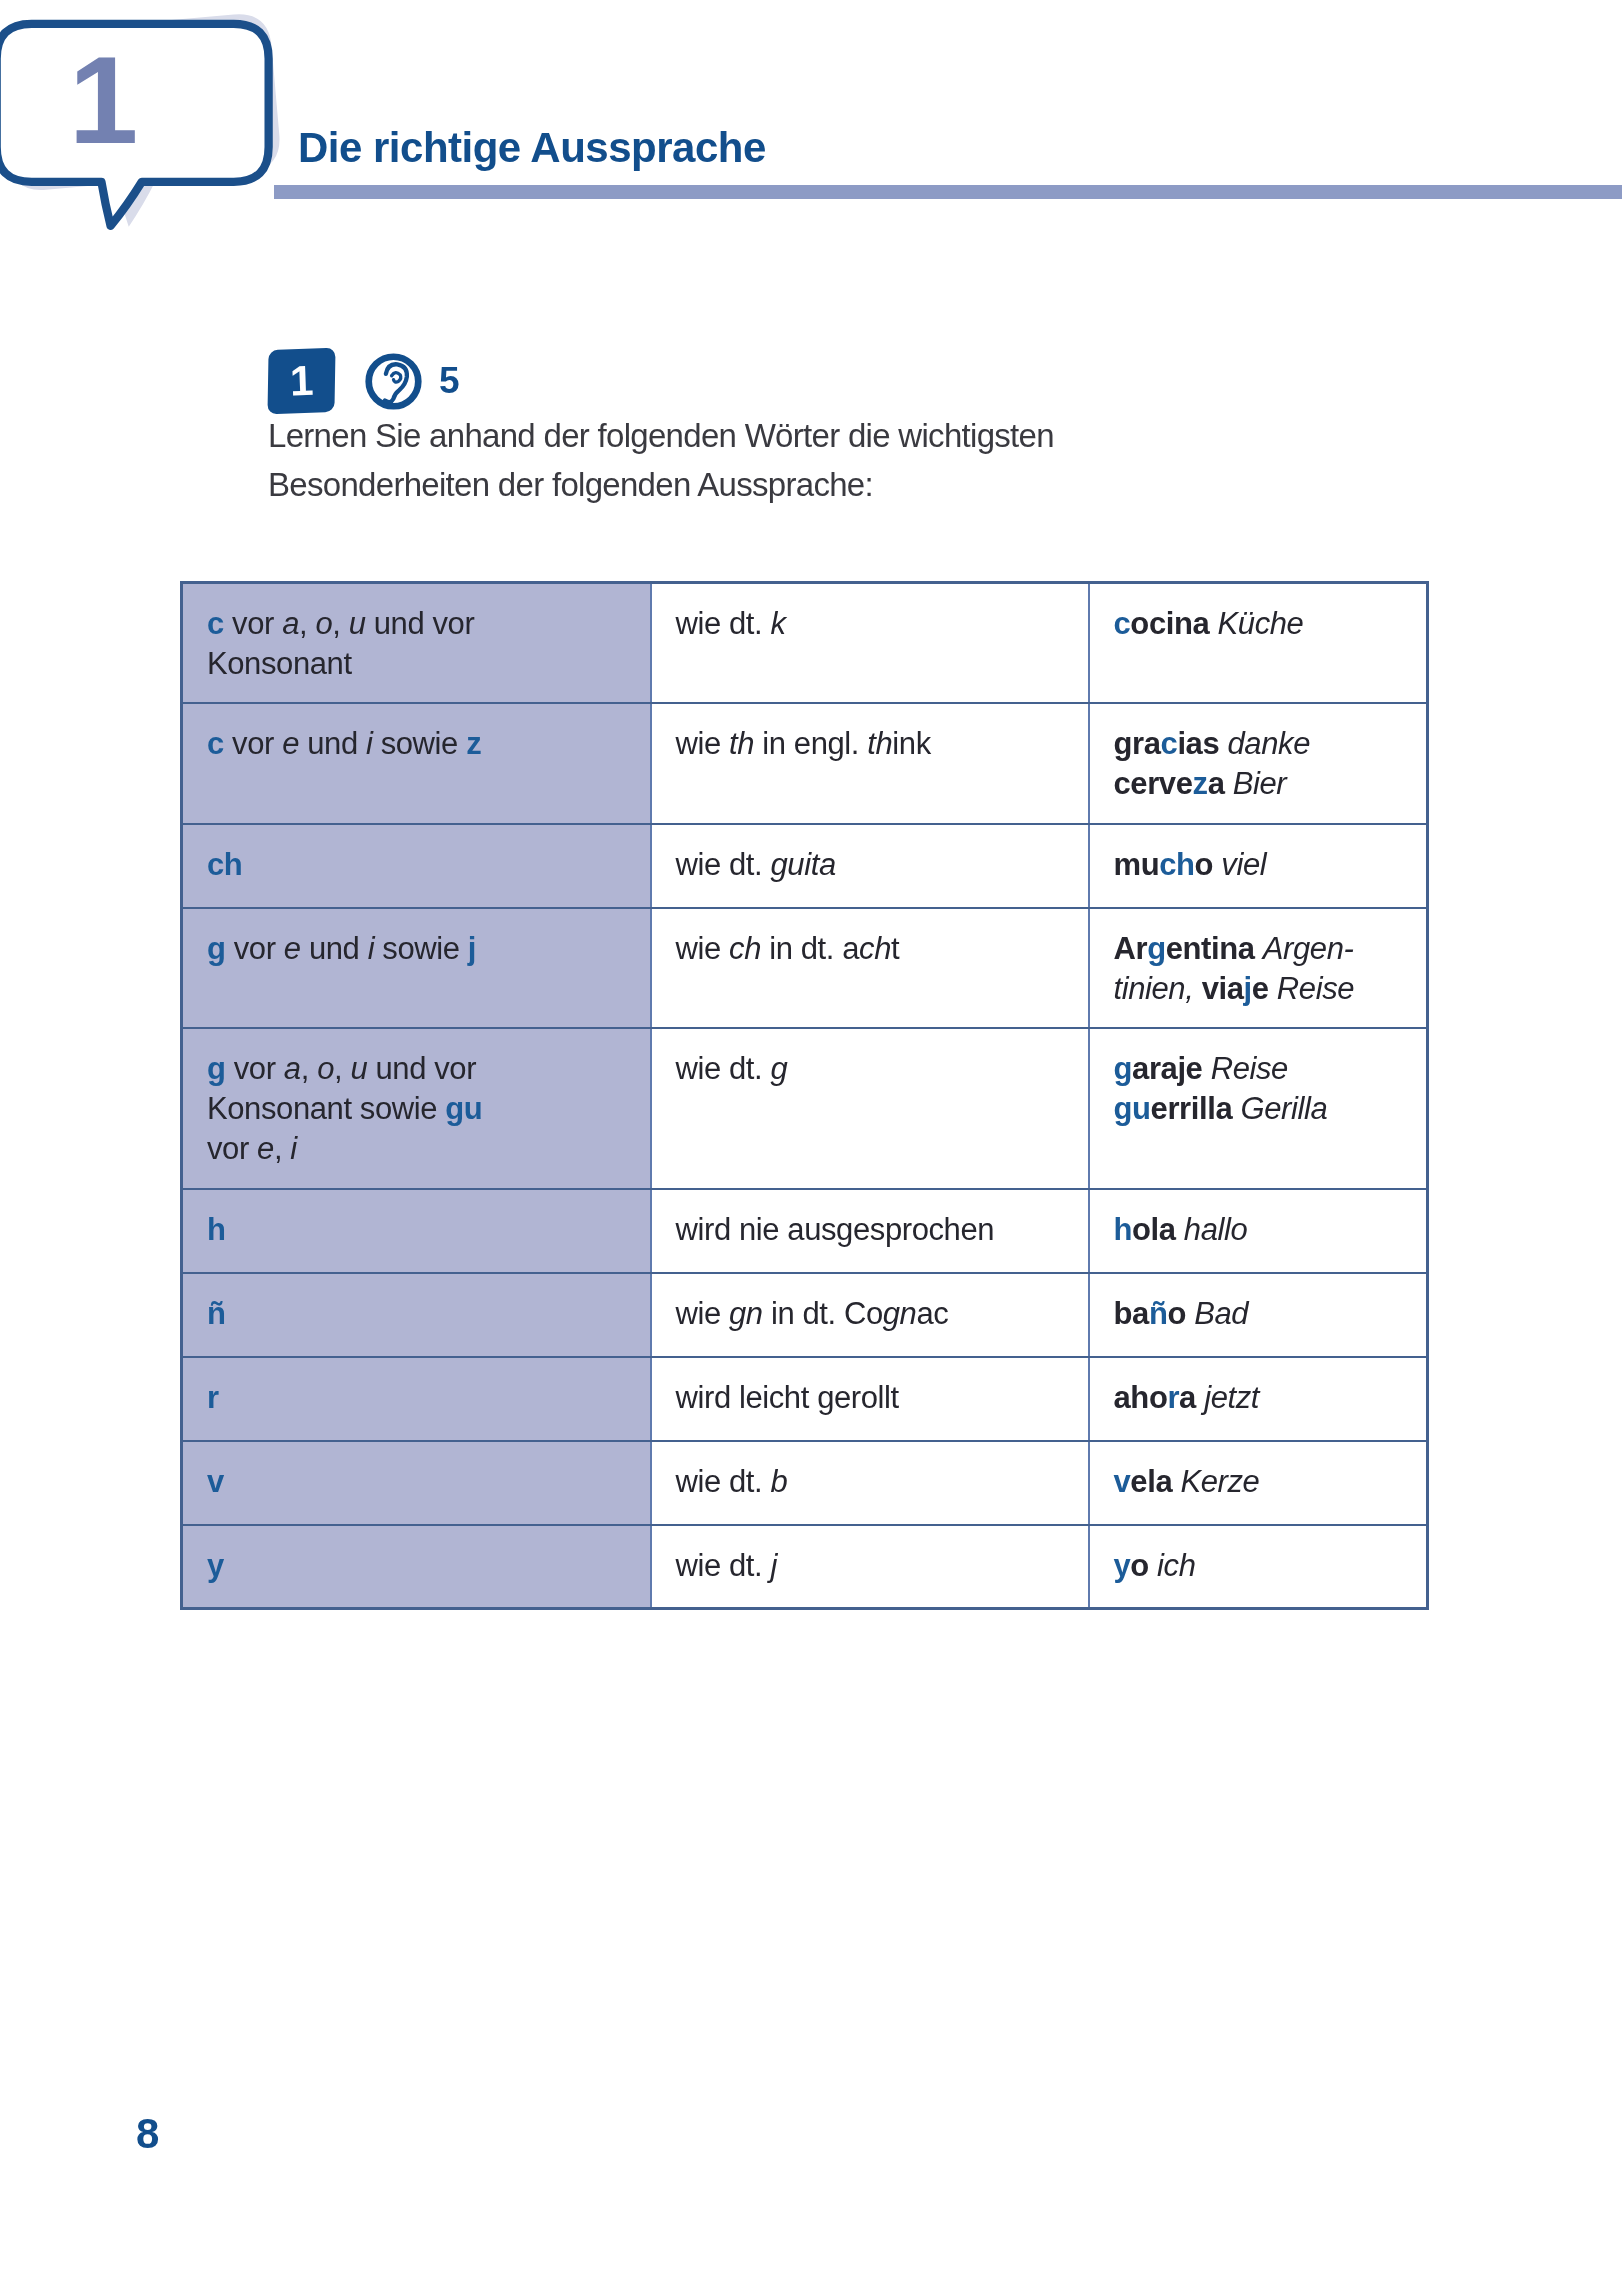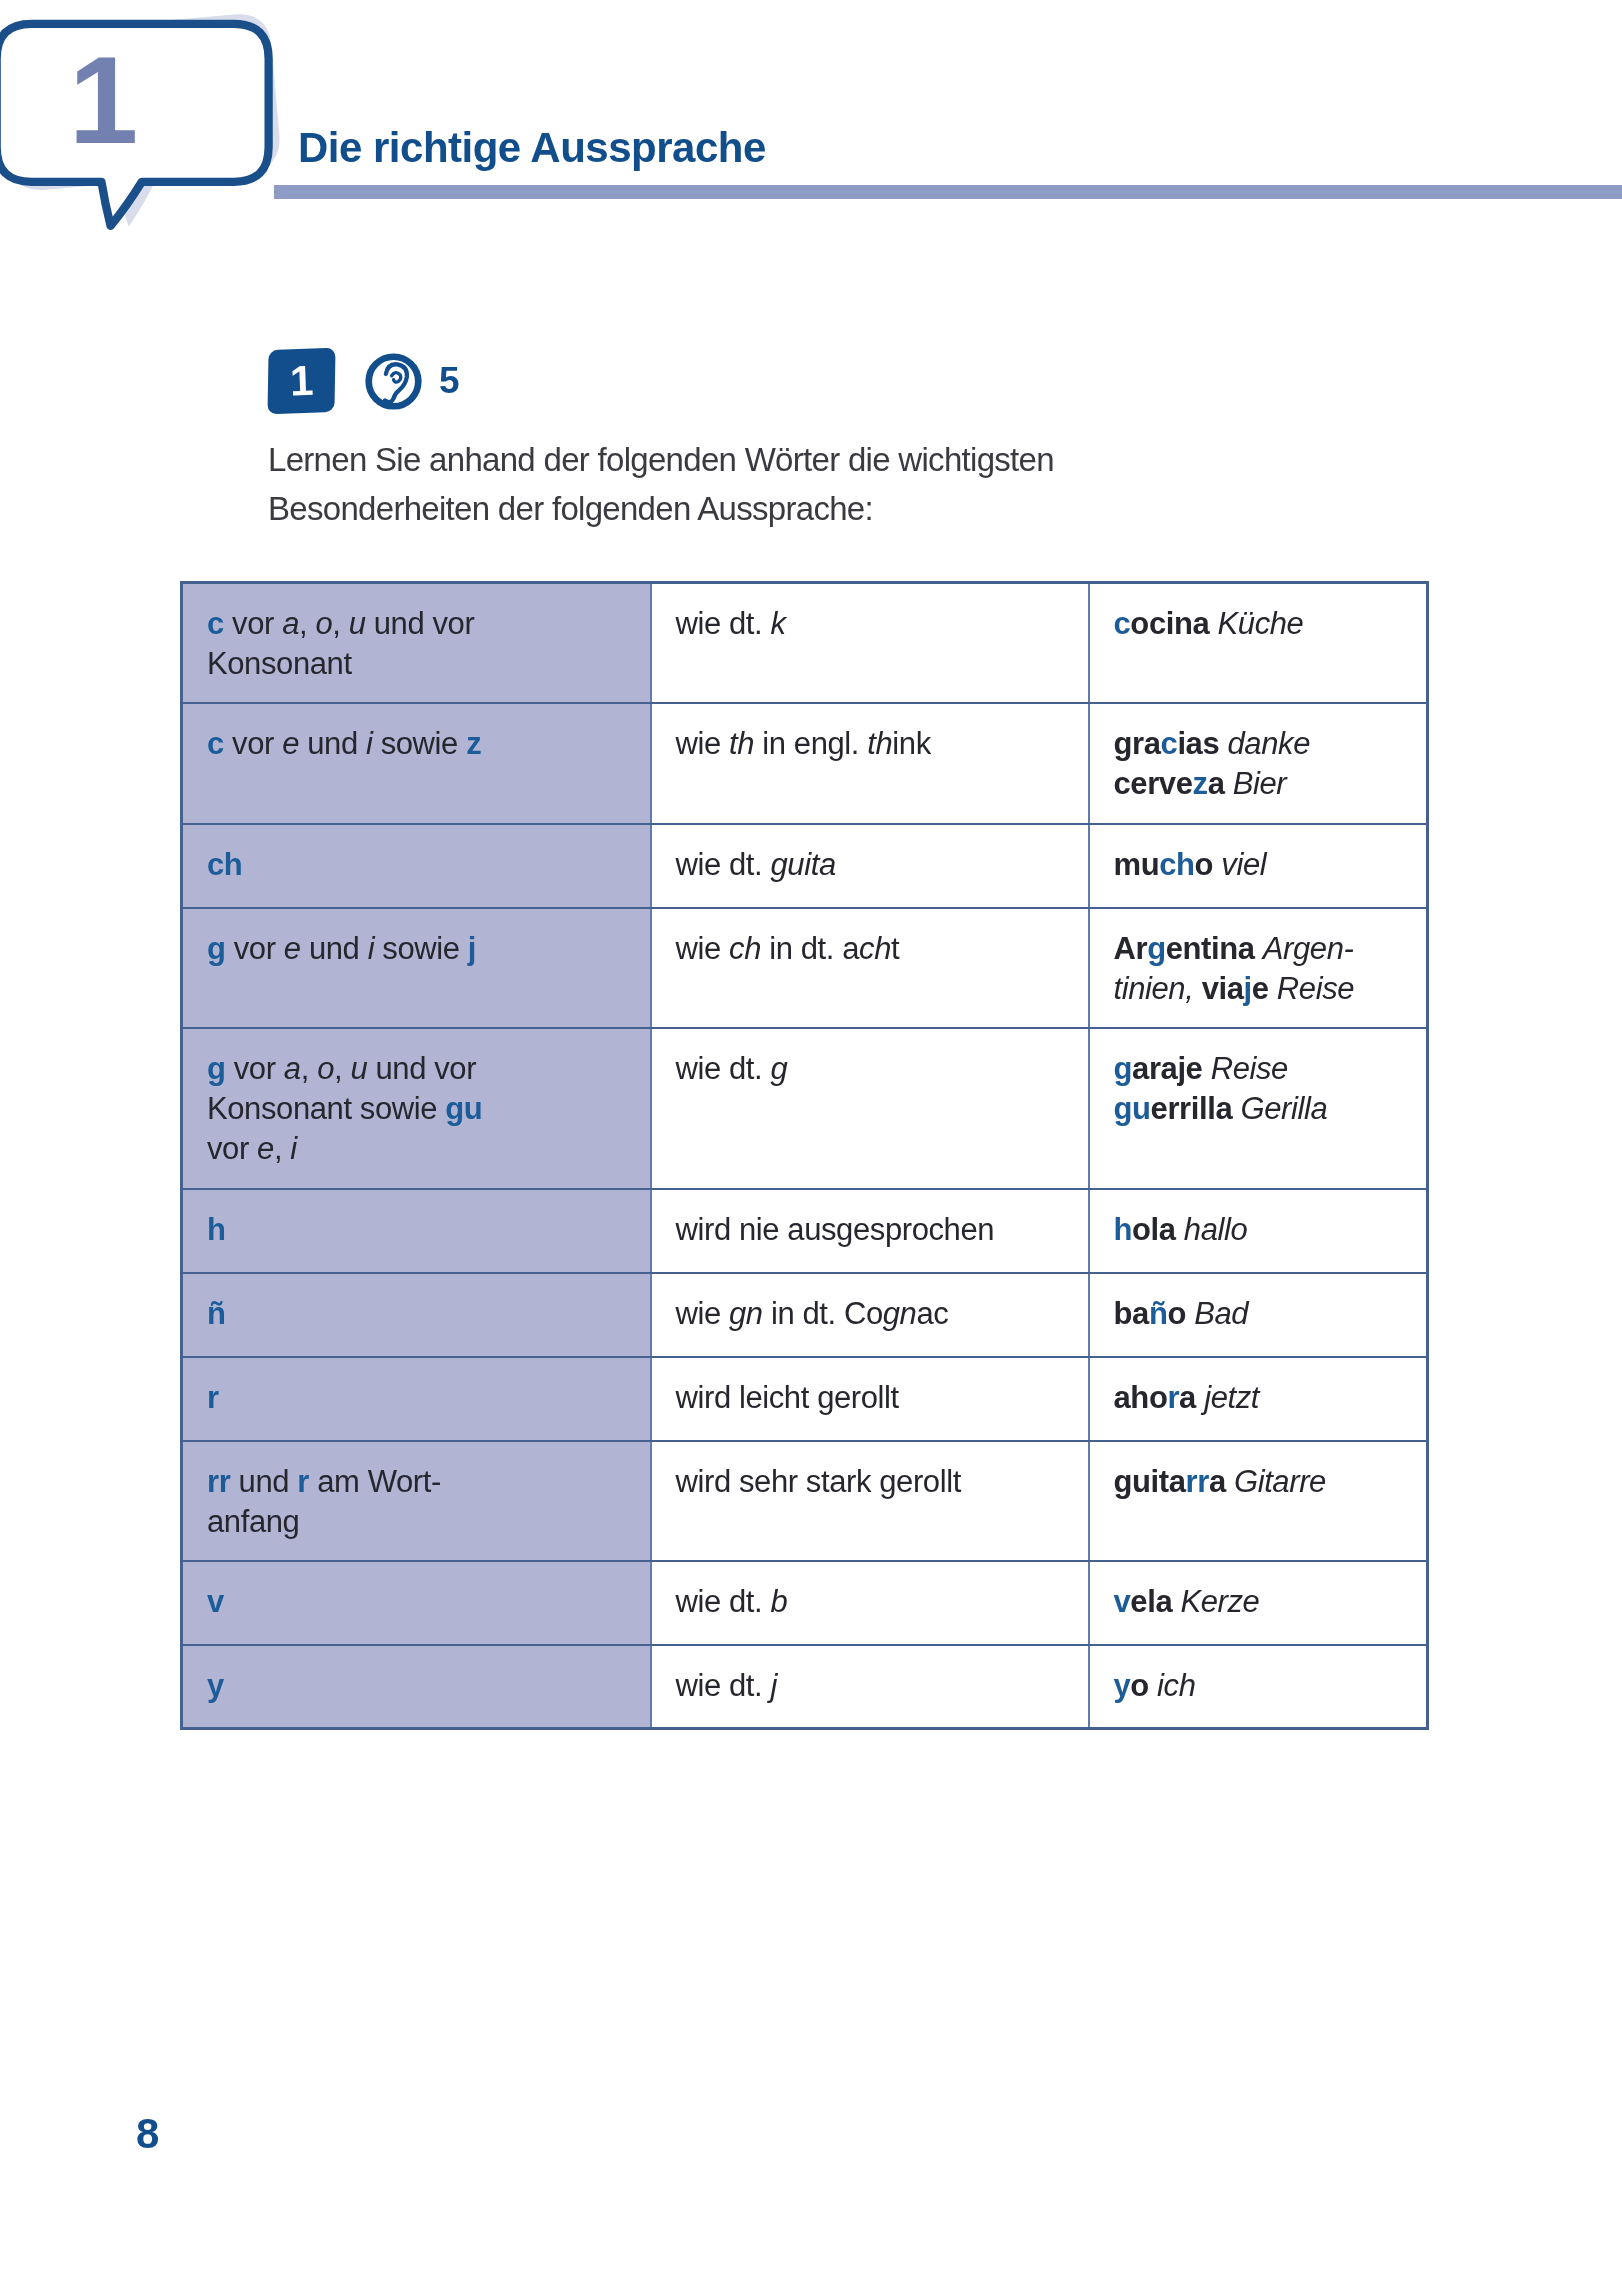--- a/index.html
+++ b/index.html
@@ -41,21 +41,21 @@
     transform:rotate(-2deg) skewX(-3deg);
     display:flex;align-items:center;justify-content:center;
   }
   .ex-badge span{color:#ffffff;font-size:42px;font-weight:bold;transform:skewX(3deg);}
   .ear-svg{position:absolute;left:363px;top:351px;width:61px;height:61px;}
   .track-num{
     position:absolute;left:439px;top:360px;
     font-size:37px;font-weight:bold;color:var(--dark-blue);
   }
   .instruction{
-    position:absolute;left:268px;top:435px;width:1175px;
+    position:absolute;left:268px;top:411px;width:1175px;
     font-size:33px;line-height:49px;color:#3a3a40;letter-spacing:-0.7px;
   }
   
   .pron-table{
     position:absolute;left:180px;top:581px;width:1246px;
     border-collapse:collapse;table-layout:fixed;
     border:3.7px solid var(--border-outer);
     font-size:31px;line-height:40px;letter-spacing:-0.4px;
   }
   .pron-table td{
@@ -146,25 +146,20 @@
           <td class="cell-letter"><span class="seg-a">ñ</span></td>
           <td class="cell-pron"><span class="seg-n">wie </span><span class="seg-i">gn</span><span class="seg-n"> in dt. Co</span><span class="seg-i">gn</span><span class="seg-n">ac</span></td>
           <td class="cell-example"><span class="seg-b">ba</span><span class="seg-a">ñ</span><span class="seg-b">o</span><span class="seg-n"> </span><span class="seg-i">Bad</span></td>
         </tr>
         <tr>
           <td class="cell-letter"><span class="seg-a">r</span></td>
           <td class="cell-pron"><span class="seg-n">wird leicht gerollt</span></td>
           <td class="cell-example"><span class="seg-b">aho</span><span class="seg-a">r</span><span class="seg-b">a</span><span class="seg-n"> </span><span class="seg-i">jetzt</span></td>
         </tr>
         <tr>
-          <td class="cell-letter"><span class="seg-a">rr</span><span class="seg-n"> und </span><span class="seg-a">r</span><span class="seg-n"> am Wort-</span><br><span class="seg-n">anfang</span></td>
-          <td class="cell-pron"><span class="seg-n">wird sehr stark gerollt</span></td>
-          <td class="cell-example"><span class="seg-b">guita</span><span class="seg-a">rr</span><span class="seg-b">a</span><span class="seg-n"> </span><span class="seg-i">Gitarre</span></td>
-        </tr>
-        <tr>
           <td class="cell-letter"><span class="seg-a">v</span></td>
           <td class="cell-pron"><span class="seg-n">wie dt. </span><span class="seg-i">b</span></td>
           <td class="cell-example"><span class="seg-a">v</span><span class="seg-b">ela</span><span class="seg-n"> </span><span class="seg-i">Kerze</span></td>
         </tr>
         <tr>
           <td class="cell-letter"><span class="seg-a">y</span></td>
           <td class="cell-pron"><span class="seg-n">wie dt. </span><span class="seg-i">j</span></td>
           <td class="cell-example"><span class="seg-a">y</span><span class="seg-b">o</span><span class="seg-n"> </span><span class="seg-i">ich</span></td>
         </tr>
       </tbody>

